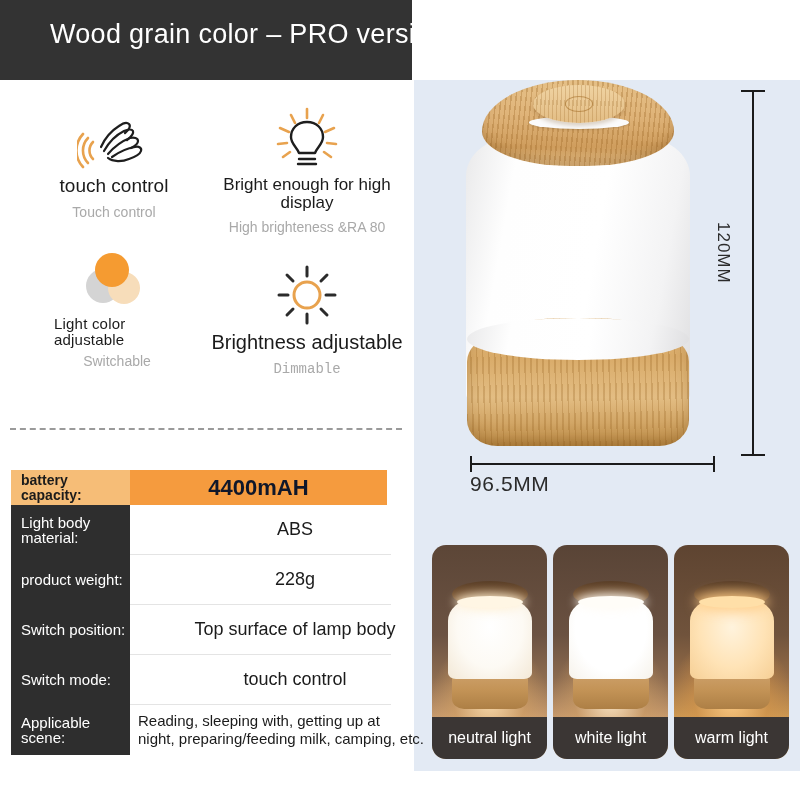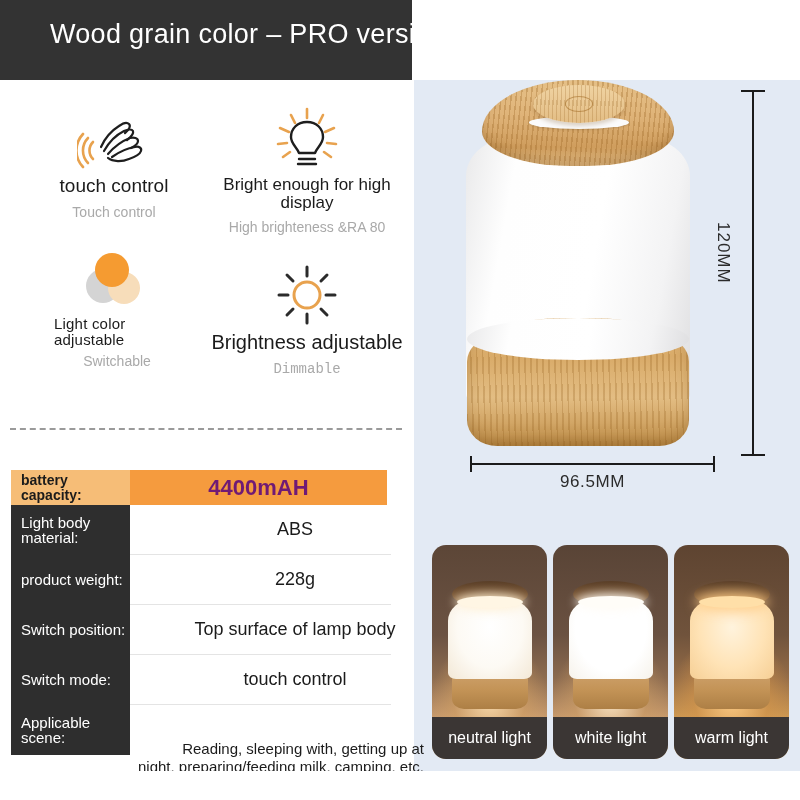--- a/index.html
+++ b/index.html
@@ -104,26 +104,26 @@
   }
   .row-line{
     position:absolute;left:11px;bottom:0;width:380px;height:1px;
     background:#e4e4e4;
   }
   
   .battery .row-label{
     background:#f6bd77;color:#1b1b1b;font-size:14px;font-weight:bold;
   }
   .battery .row-value{
-    background:#f59b3e;color:#701a75;
+    background:#f59b3e;color:#0f172a;
     font-size:22px;font-weight:bold;
     width:257px;justify-content:center;
   }
 
-  .row-value.small{font-size:15px;justify-content:flex-start;padding-left:8px;text-align:right;margin-top:28px;}
+  .row-value.small{font-size:15px;justify-content:flex-start;padding-left:8px;text-align:left;}
 
   
   .lamp-main{
     position:absolute;left:455px;top:80px;width:246px;height:370px;
   }
   
   .cap{
     position:absolute;left:27px;top:0px;width:192px;height:86px;
     border-radius:50% 50% 46% 46% / 60% 60% 40% 40%;
     background:
@@ -199,21 +199,21 @@
     position:absolute;left:470px;top:463px;width:245px;height:2px;
     background:#1b1b1b;
   }
   .dim-h-cap-l,.dim-h-cap-r{
     position:absolute;top:456px;width:2px;height:16px;background:#1b1b1b;
   }
   .dim-h-cap-l{left:470px;}
   .dim-h-cap-r{left:713px;}
   .dim-h-label{
     position:absolute;left:470px;top:472px;width:245px;
-    text-align:center;font-size:17px;color:#2b2b2b;letter-spacing:.6px;
+    text-align:left;font-size:21px;color:#2b2b2b;letter-spacing:.6px;
   }
 
   
   .thumbs{
     position:absolute;left:432px;top:545px;width:358px;height:214px;
     display:flex;gap:6px;
   }
   .thumb{
     position:relative;width:115px;height:214px;border-radius:14px;
     overflow:hidden;

